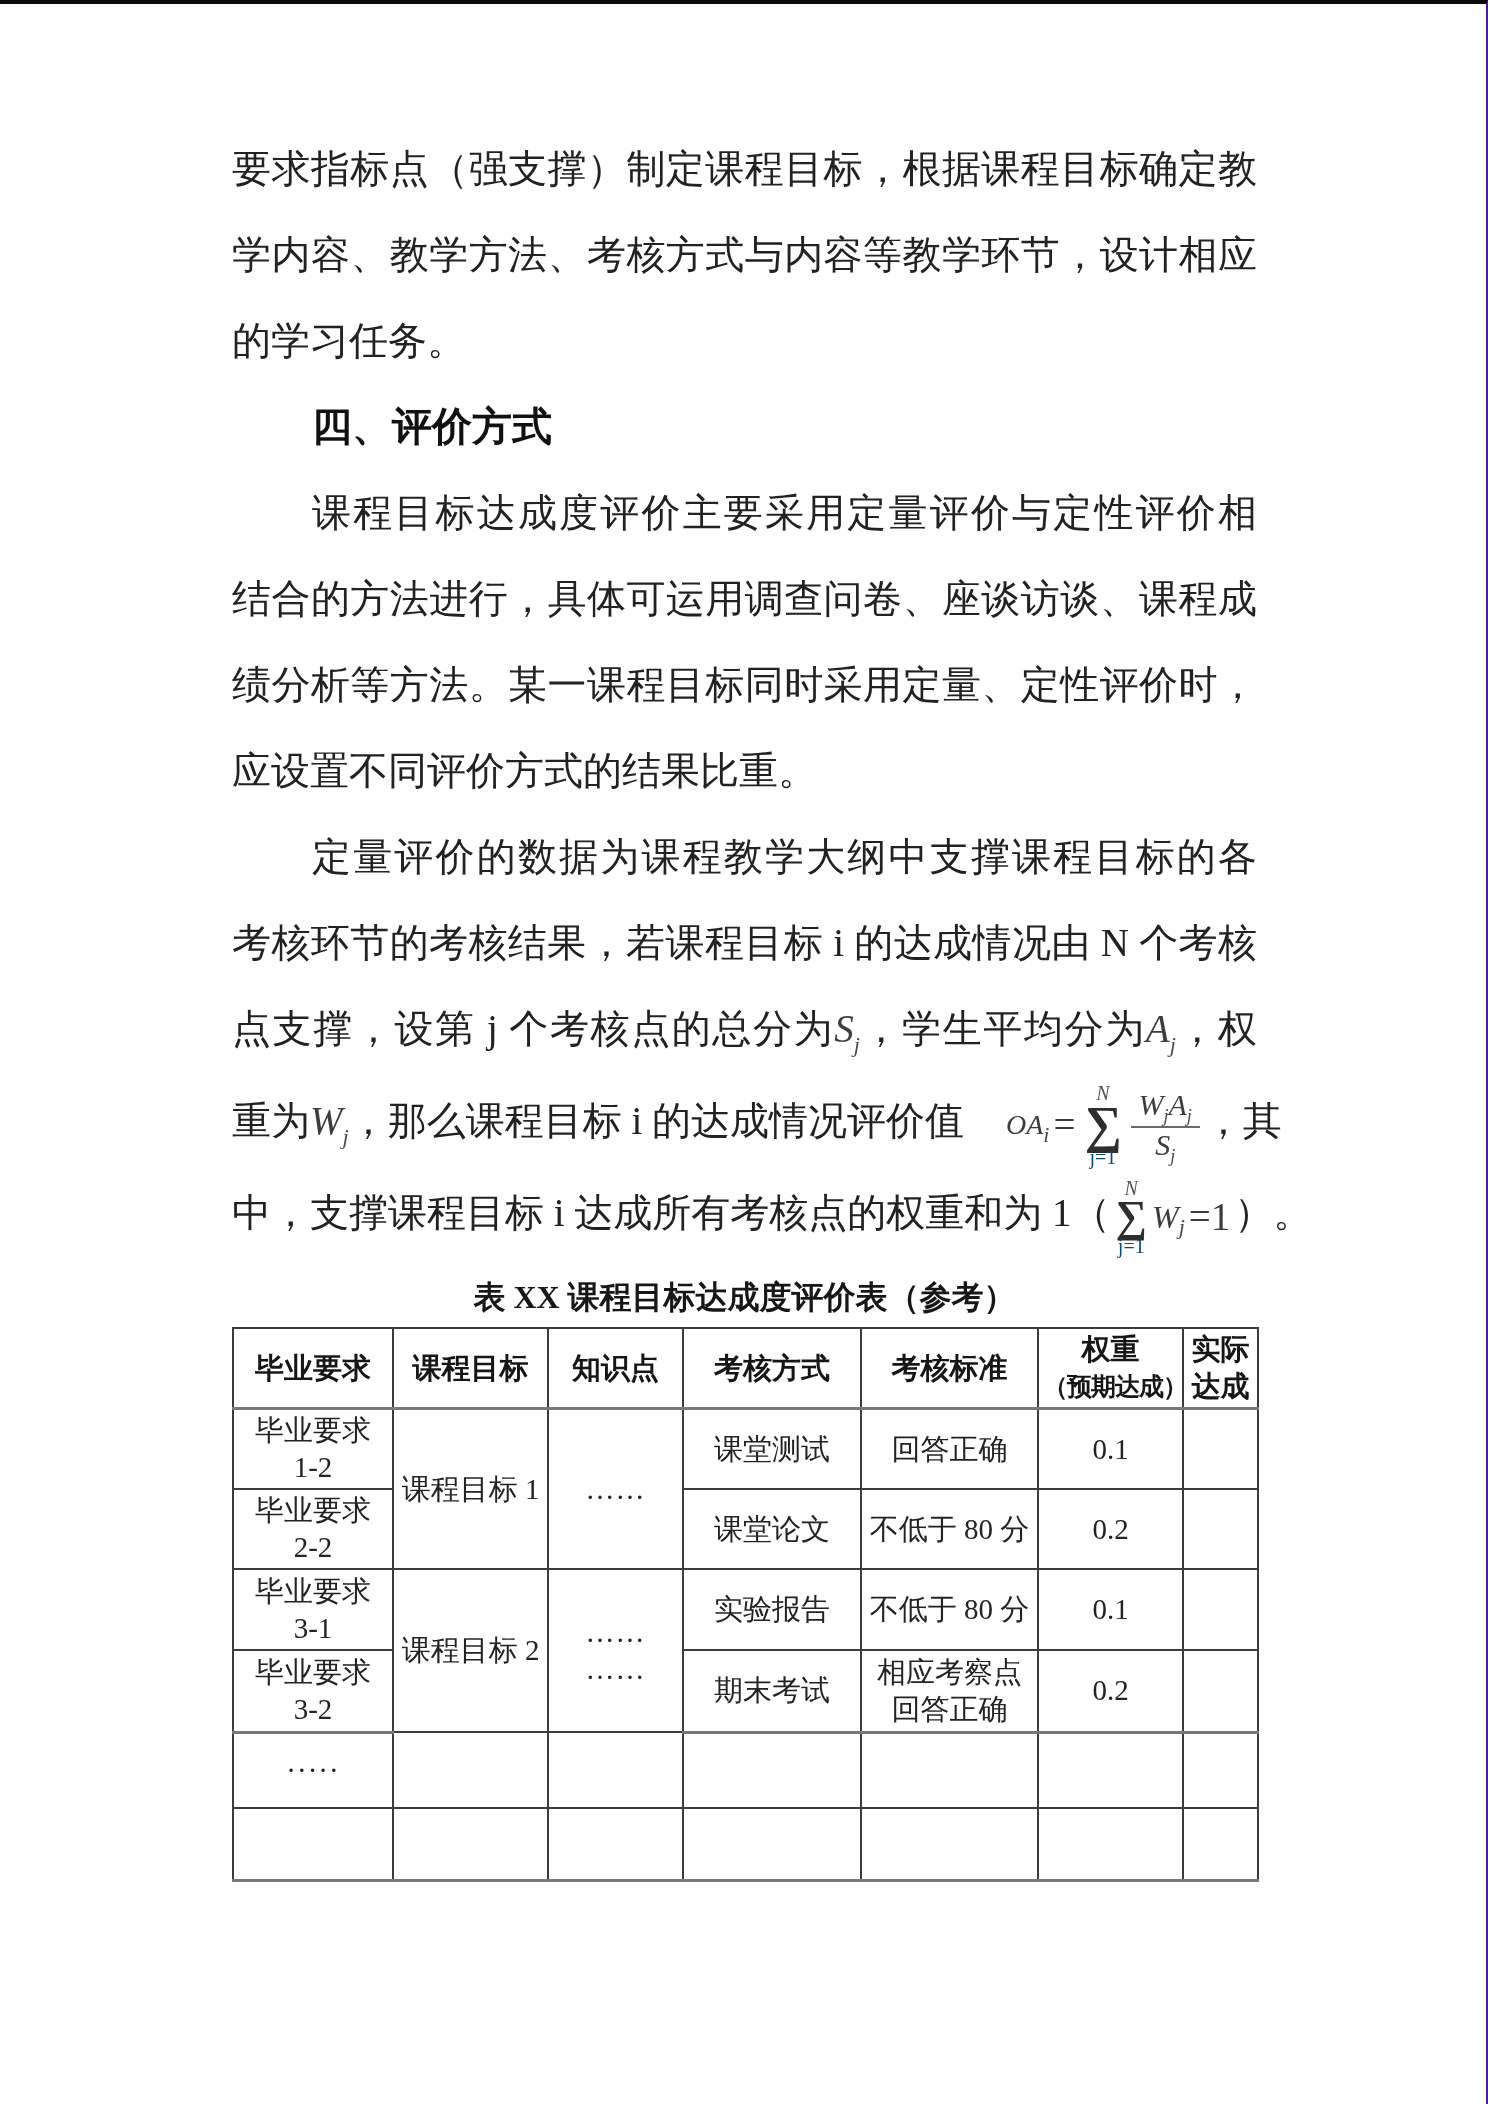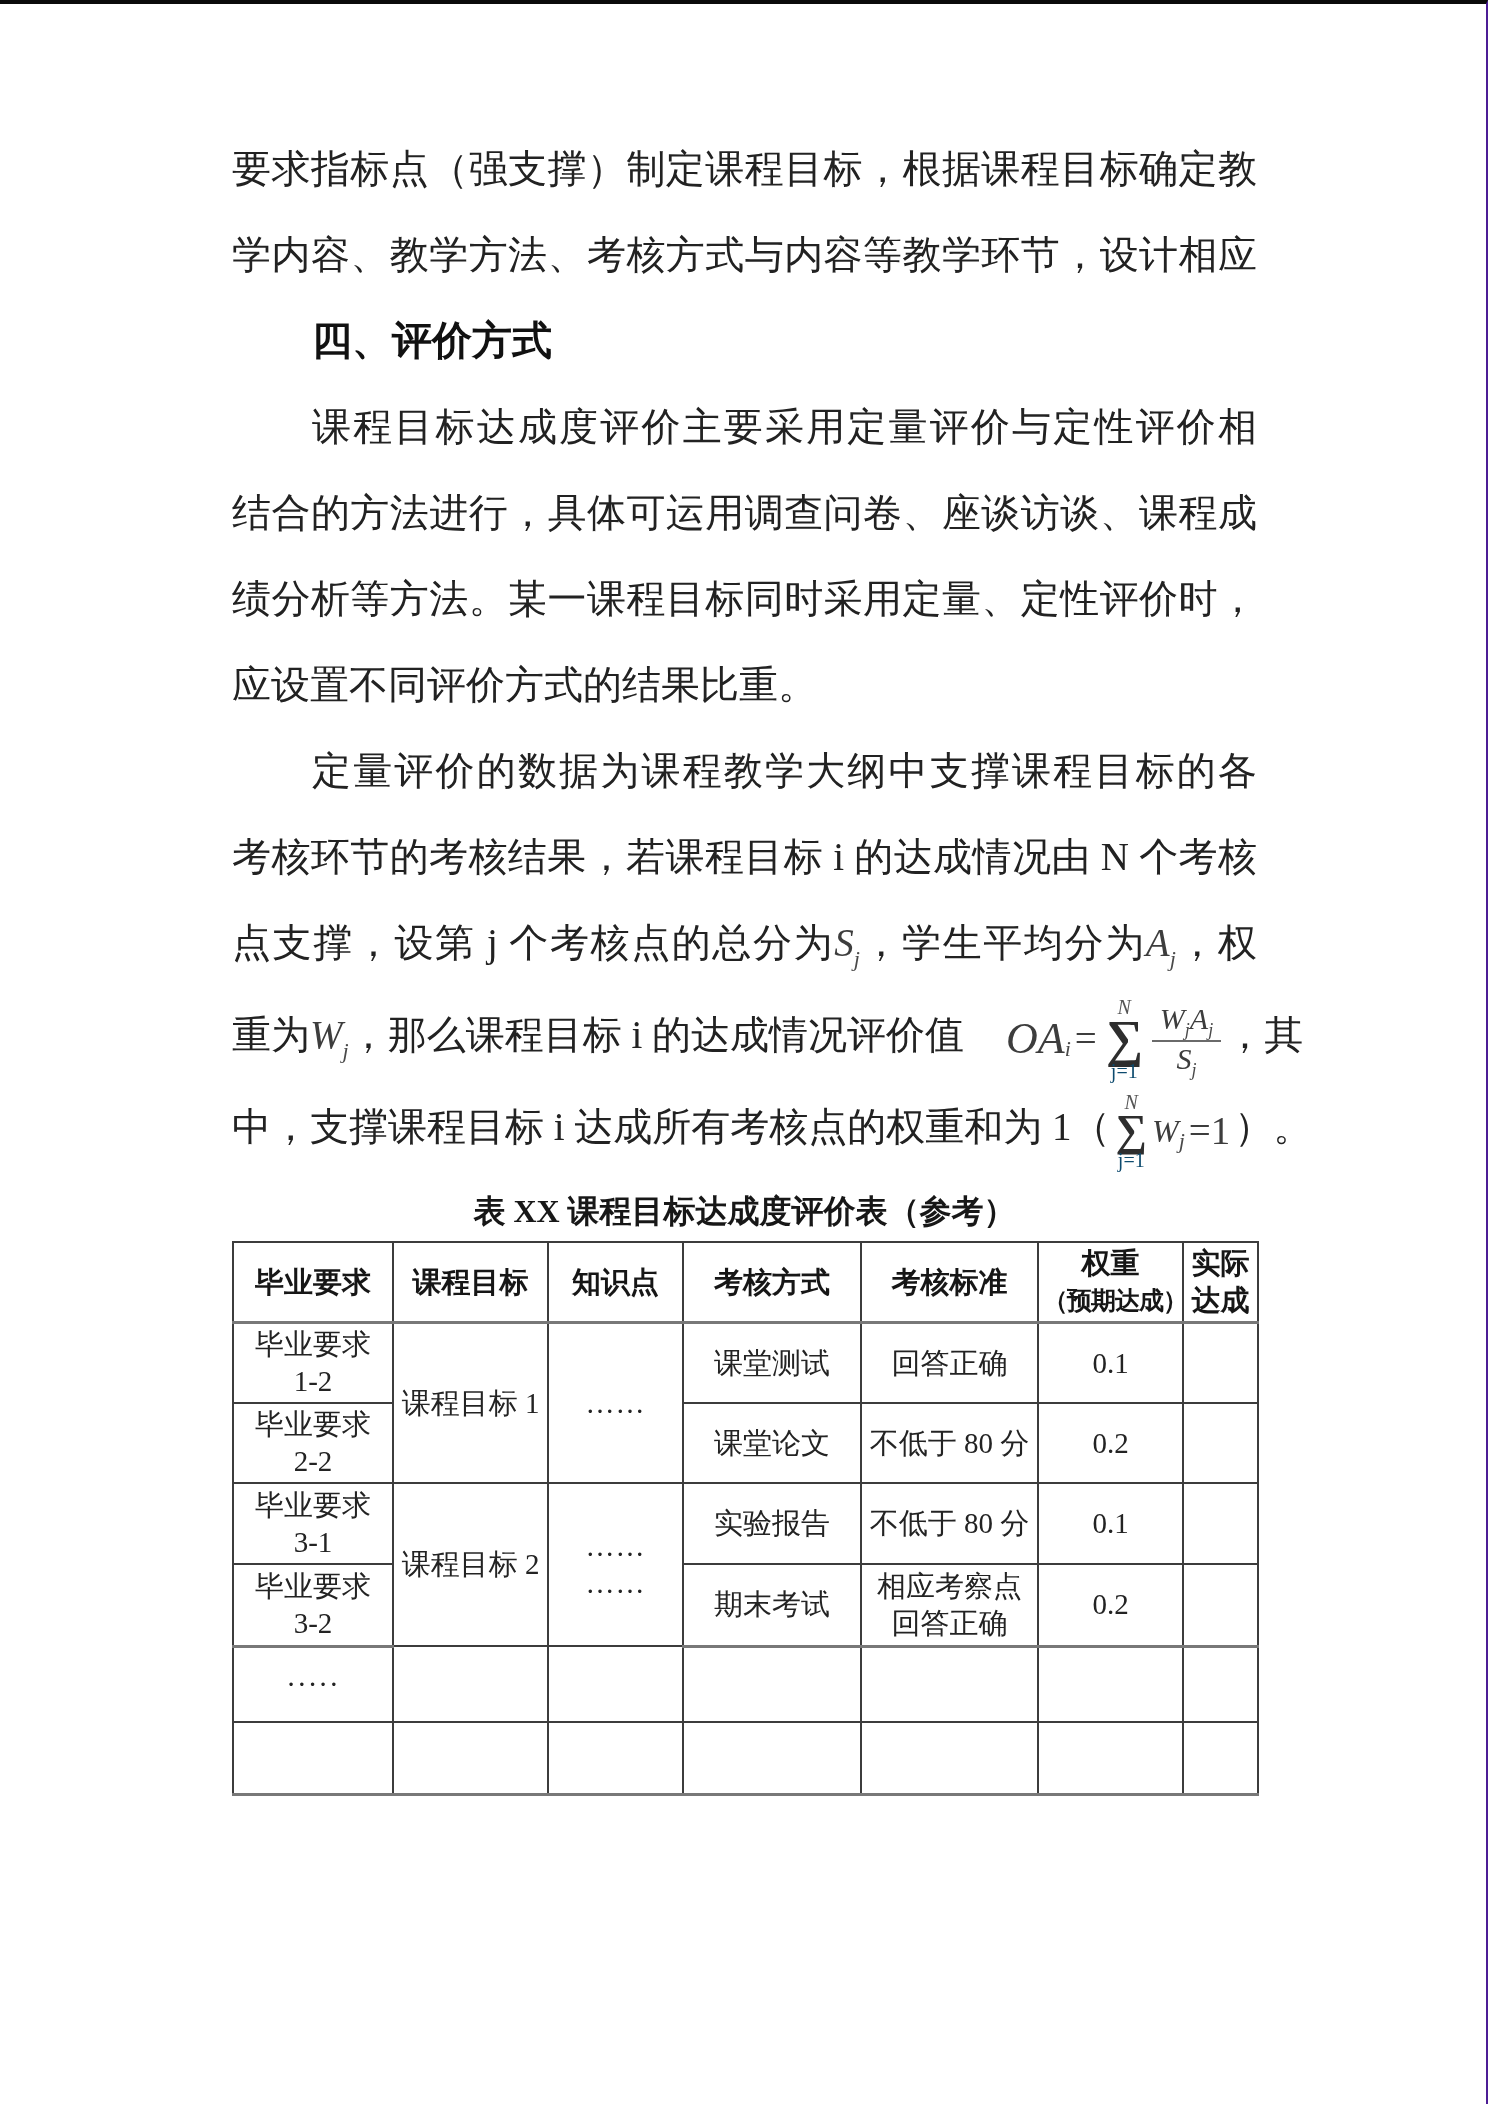--- a/index.html
+++ b/index.html
@@ -34,21 +34,21 @@
     color:#111111;
     padding-left:80px;
     white-space:nowrap;
   }
   .tallline{ white-space:nowrap; }
   
   .mi{ font-style:italic; font-family:"Liberation Serif","DejaVu Serif",serif; color:#3d3d3d; }
   .msub{ font-style:italic; font-size:22px; color:#4a4a4a; vertical-align:baseline; position:relative; top:10px; }
   .meq{ color:#3d3d3d; padding:0 4px; }
   .formula{ display:inline-flex; align-items:center; vertical-align:middle; color:#3d3d3d; }
-  .oa{ font-size:44px;margin-left:42px; }
+  .oa{ font-size:28px;margin-left:42px; }
   .sum{
     display:inline-flex; flex-direction:column; align-items:center;
     vertical-align:middle; line-height:1; margin:0 5px;
   }
   .sum .top{ font-size:20px; font-style:italic; color:#555; line-height:1; }
   .sum .sigma{ font-size:52px; line-height:0.85; color:#2e2e2e; font-weight:bold; }
   .sum .bot{ font-size:20px; color:#0c4a6e; line-height:1; }
   .sum-small .sigma{ font-size:44px; }
   .frac{
     display:inline-flex; flex-direction:column; align-items:center;
@@ -101,20 +101,21 @@
   .dots{ letter-spacing:1px; }
 </style>
 </head>
 <body>
 
 <div class="page">
   <div class="content">
 
     <div class="line j">要求指标点（强支撑）制定课程目标，根据课程目标确定教</div>
     <div class="line j">学内容、教学方法、考核方式与内容等教学环节，设计相应</div>
+    <div class="line">的学习任务。</div>
 
     <div class="heading">四、评价方式</div>
 
     <div class="line j indent">课程目标达成度评价主要采用定量评价与定性评价相</div>
     <div class="line j">结合的方法进行，具体可运用调查问卷、座谈访谈、课程成</div>
     <div class="line j">绩分析等方法。某一课程目标同时采用定量、定性评价时，</div>
     <div class="line">应设置不同评价方式的结果比重。</div>
 
 
     <div class="line j indent">定量评价的数据为课程教学大纲中支撑课程目标的各</div>

